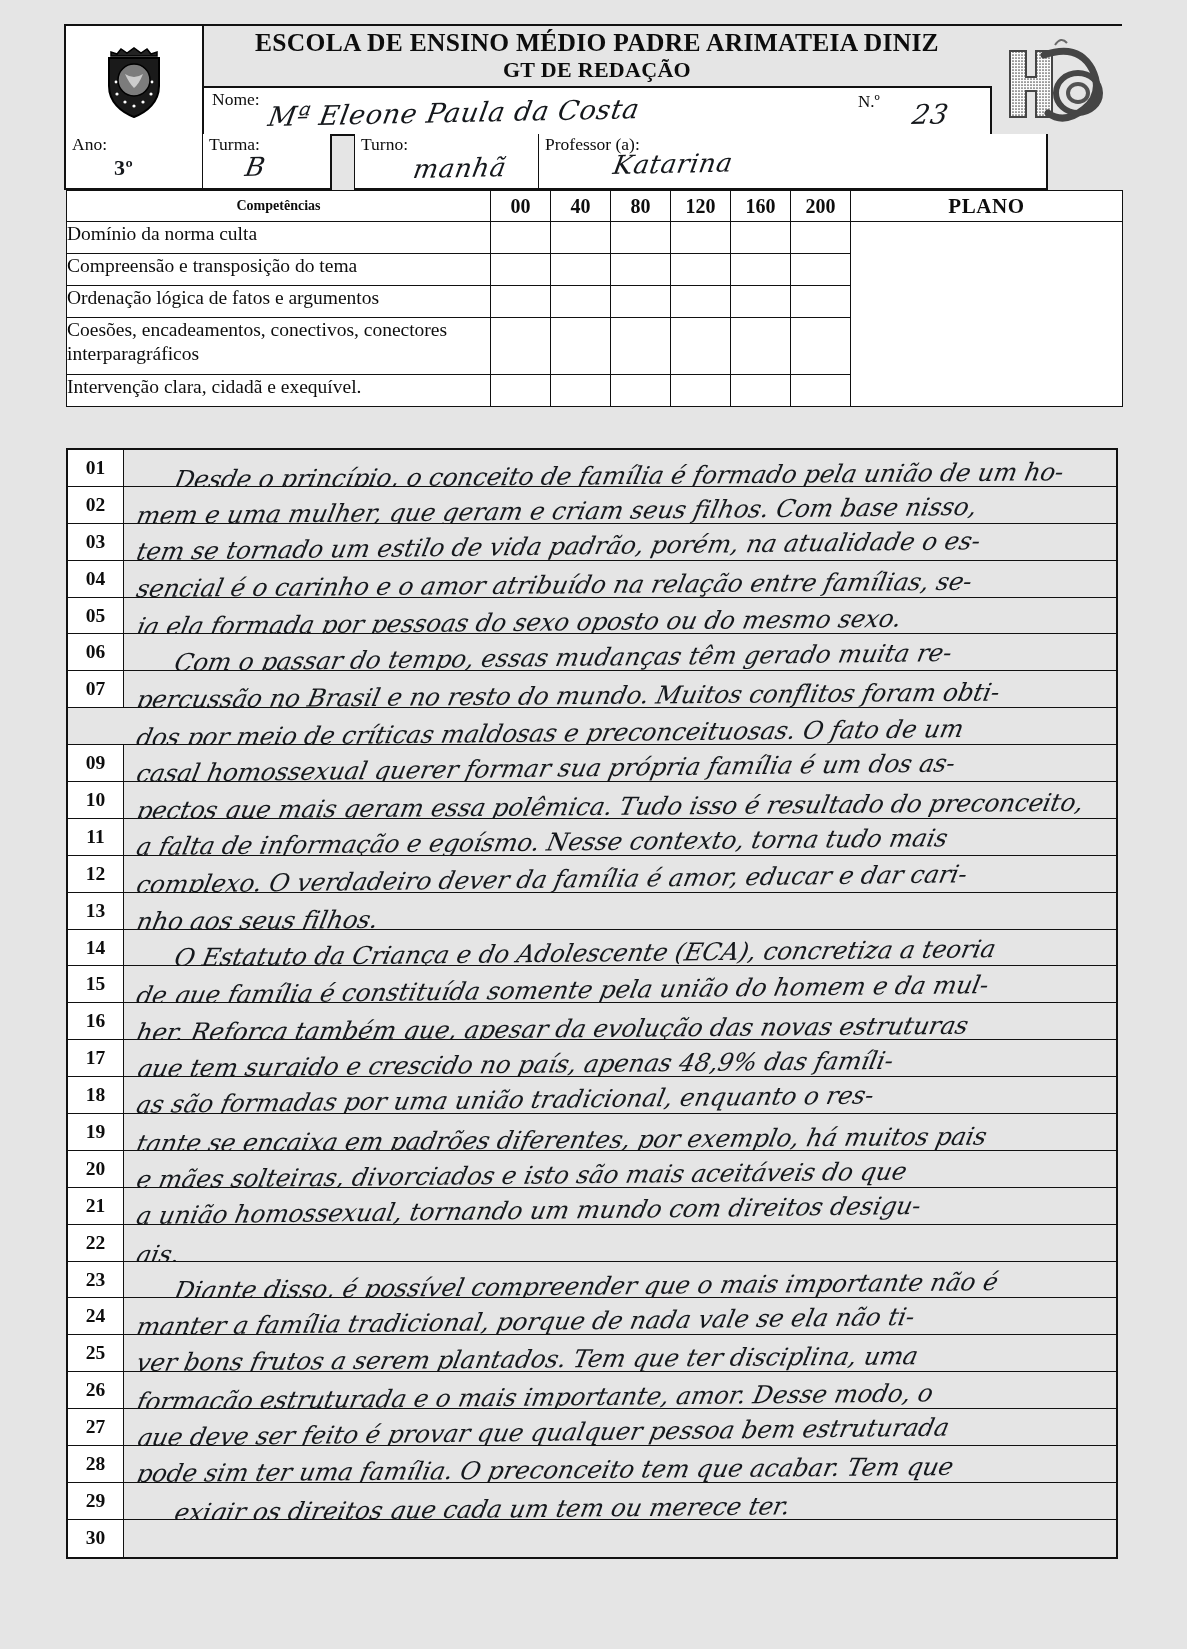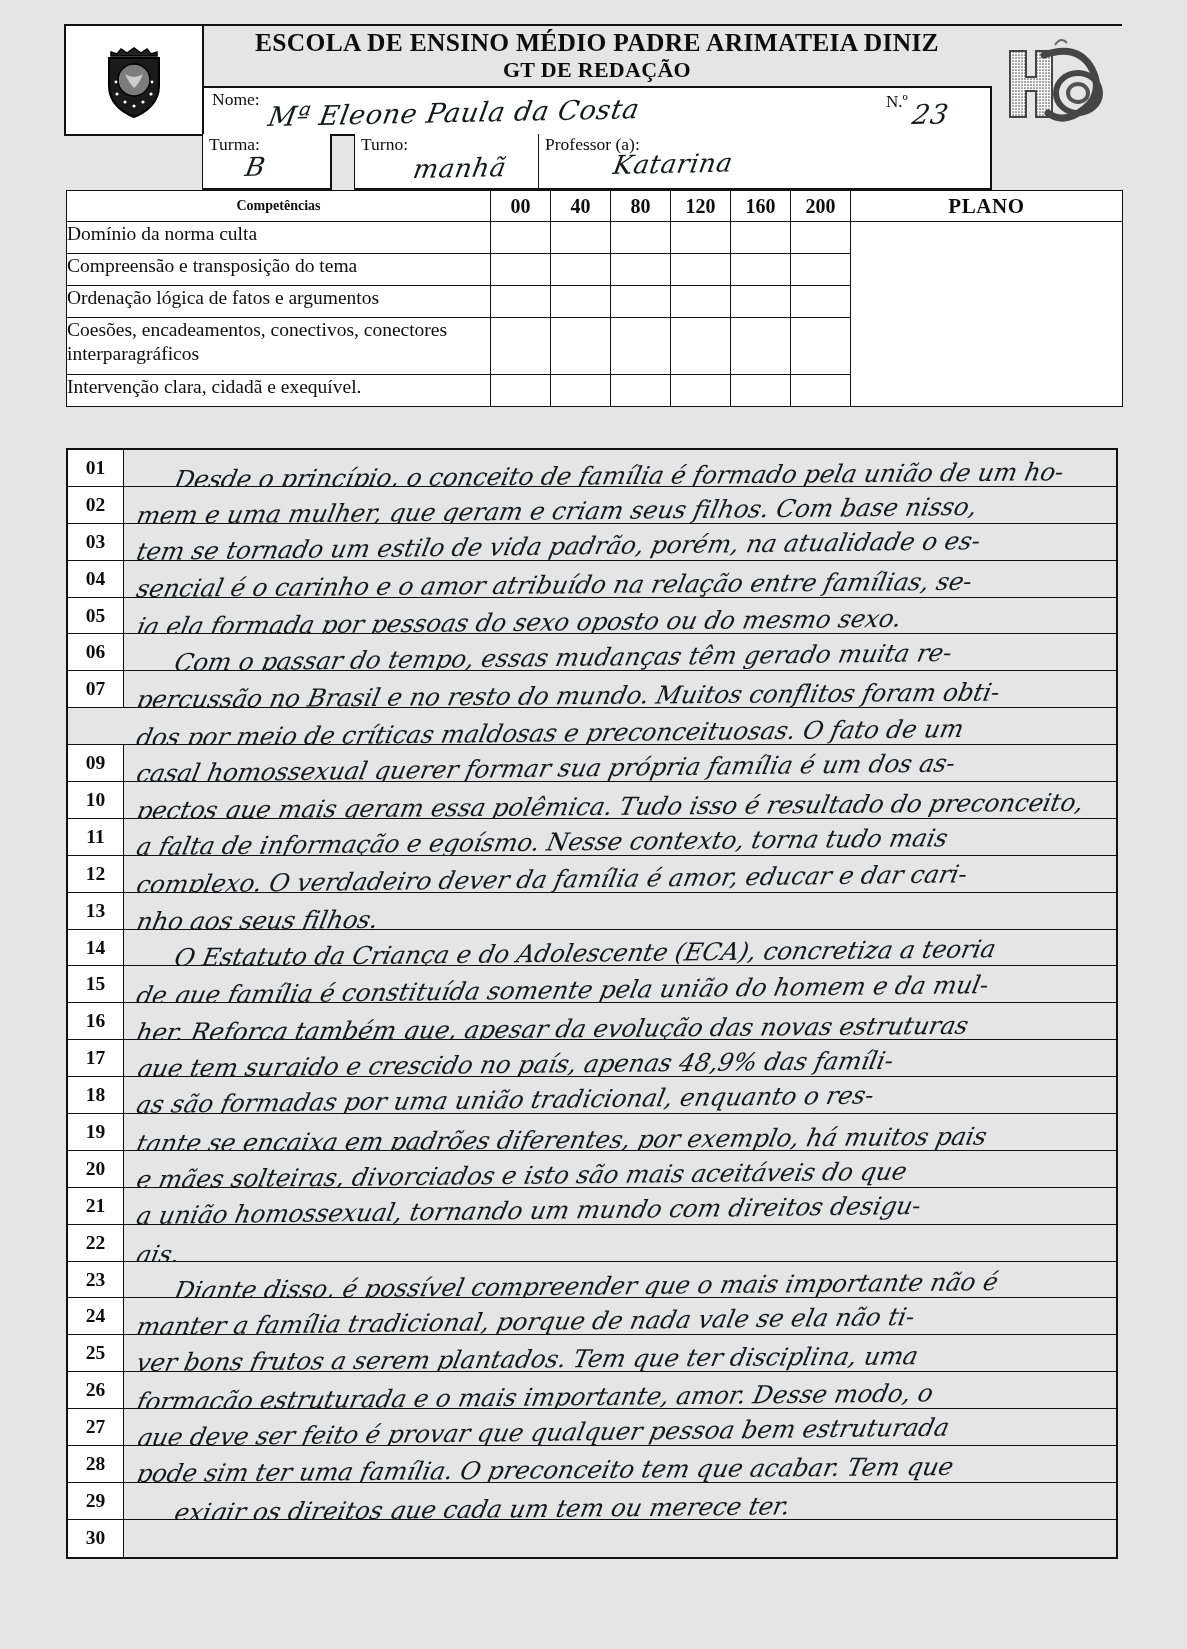--- a/index.html
+++ b/index.html
@@ -104,34 +104,33 @@
     top: 0;
     height: 56px;
     border: 2px solid #111;
     border-top: 0;
     box-sizing: border-box;
     background: #fff;
   }
   .r2-ano   { left: 0px;   width: 140px; }
   .r2-turma { left: 138px; width: 130px; border-left: 1.5px solid #111; }
   .r2-turno { left: 266px; width: 210px; border-left: 1.5px solid #111; margin-left: 24px; }
-  .r2-prof  { left: 474px; width: 454px; border-left: 1.5px solid #111; padding-left: 28px; }
+  .r2-prof  { left: 474px; width: 510px; border-left: 1.5px solid #111; padding-left: 28px; }
 
   .field-label {
     position: absolute;
     left: 8px; top: 3px;
     font-size: 17.5px;
     line-height: 1;
   }
   .field-label.tight { left: 6px; top: 2px; }
   .num-label {
     position: absolute;
     left: 10px; top: 4px;
     font-size: 17px;
-    margin-left: 28px;
   }
 
   
   .hand {
     font-family: "DejaVu Serif", "Liberation Serif", serif;
     font-style: italic;
     color: #15181c;
     transform: skewX(-11deg) rotate(-1.2deg);
     transform-origin: left bottom;
     letter-spacing: 0.6px;
@@ -323,20 +322,24 @@
           <path d="M10 18 h16 v26 h10 v-26 h16 v66 h-16 v-26 h-10 v26 h-16 Z" fill="url(#stip)" stroke="#2b2b2b" stroke-width="2"></path>
           <path d="M44 22 q34 -12 48 14 q12 24 -8 40 q-20 16 -36 4" fill="none" stroke="#2b2b2b" stroke-width="7" stroke-linecap="round"></path>
           <ellipse cx="78" cy="60" rx="22" ry="20" fill="none" stroke="#2b2b2b" stroke-width="6"></ellipse>
           <ellipse cx="78" cy="60" rx="10" ry="9" fill="none" stroke="#3a3a3a" stroke-width="4"></ellipse>
           <path d="M55 12 q6 -9 12 -2" fill="none" stroke="#555" stroke-width="2"></path>
         </svg>
       </div>
     </div>
 
     <div class="hdr-row2">
+      <div class="r2cell r2-ano">
+        <span class="field-label tight">Ano:</span>
+        <span class="hand hw-small hw-ano">3º</span>
+      </div>
       <div class="r2cell r2-turma">
         <span class="field-label tight">Turma:</span>
         <span class="hand hw-small hw-turma">B</span>
       </div>
       <div class="r2cell r2-turno">
         <span class="field-label tight">Turno:</span>
         <span class="hand hw-small hw-turno">manhã</span>
       </div>
       <div class="r2cell r2-prof">
         <span class="field-label tight">Professor (a):</span>

